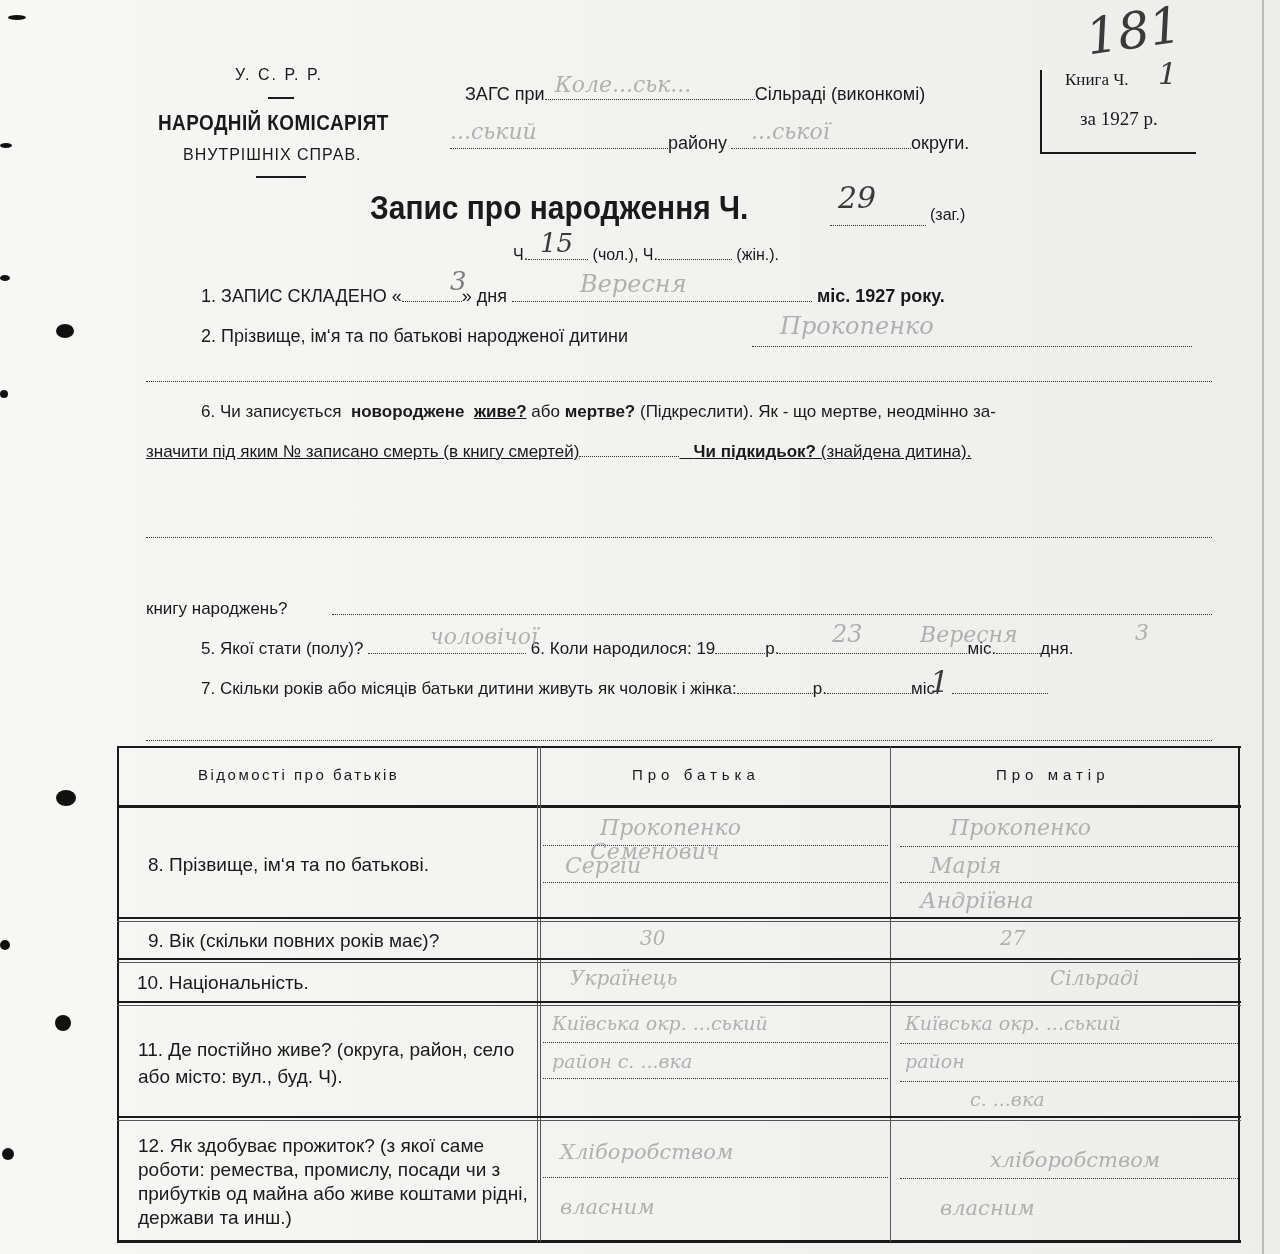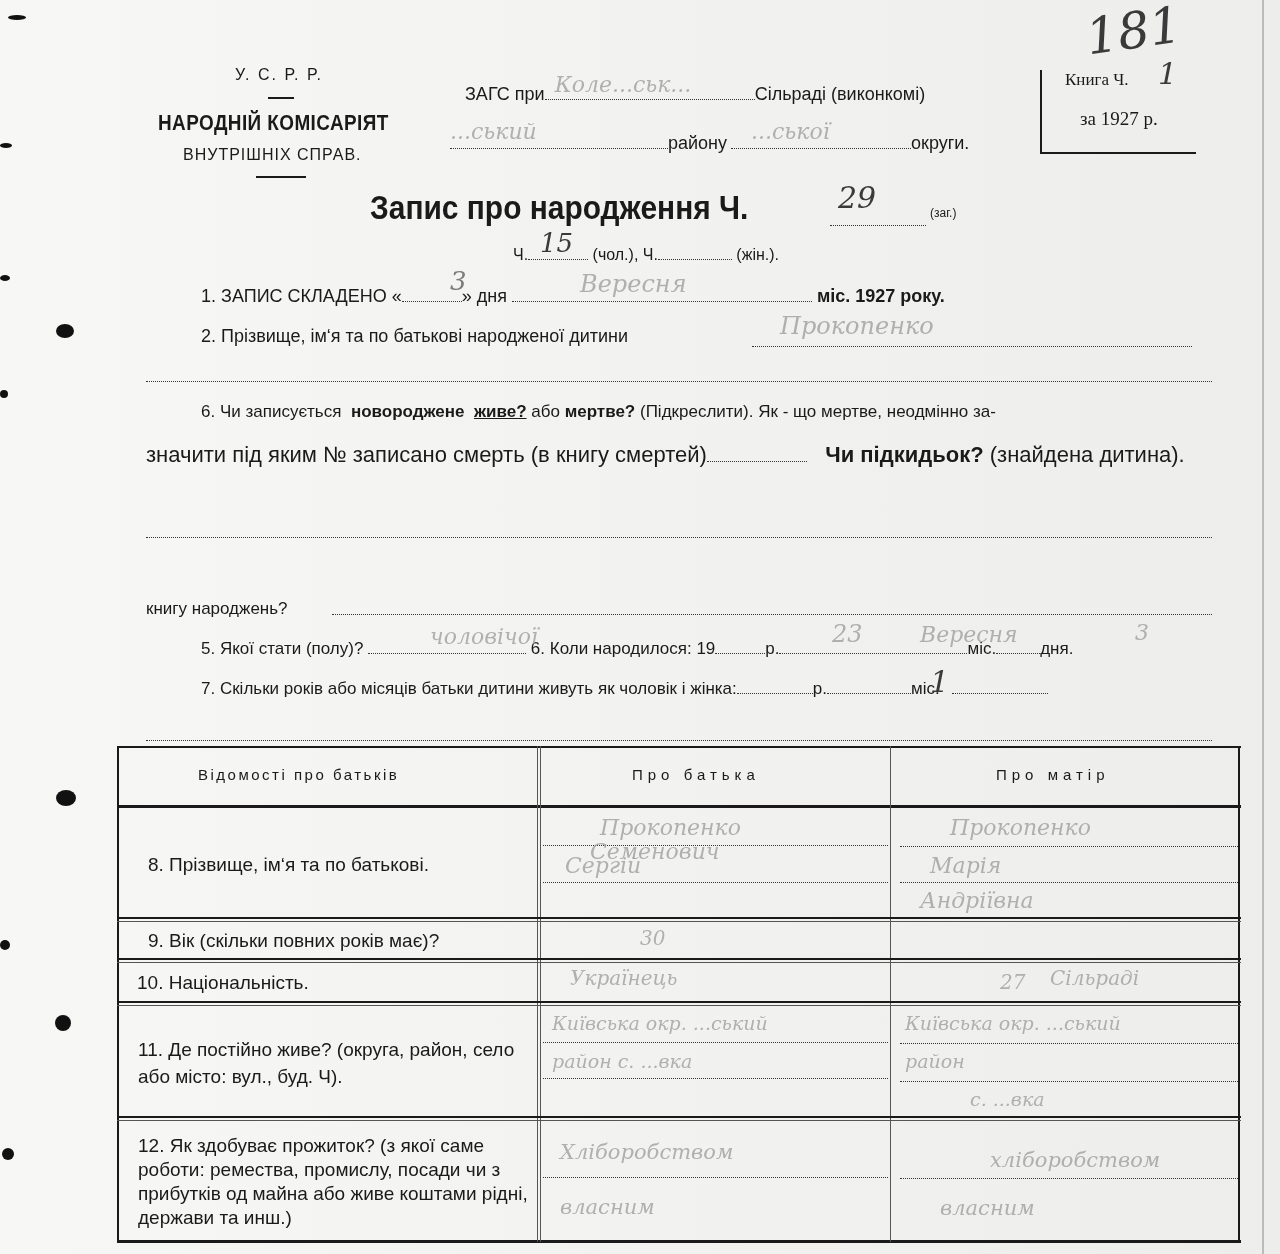--- a/index.html
+++ b/index.html
@@ -58,21 +58,21 @@
   <div class="rule" style="left:1040px;top:152px;width:156px;height:2px;"></div>
   <div class="abs serif" style="left:1065px;top:70px;font-size:17px;">Книга Ч.</div>
   <div class="abs hand-dark" style="left:1158px;top:56px;font-size:30px;">1</div>
   <div class="abs serif" style="left:1080px;top:108px;font-size:19px;">за 1927 р.</div>
 
   <div class="abs" style="left:370px;top:188px;">
     <span style="font-size:34px;font-weight:bold;font-family:'Liberation Sans',sans-serif;display:inline-block;transform:scaleX(.88);transform-origin:left;">Запис про народження Ч.</span>
   </div>
   <span class="dots abs" style="left:830px;top:224px;width:96px;"></span>
   <div class="abs hand-dark" style="left:838px;top:180px;font-size:30px;">29</div>
-  <div class="abs" style="left:930px;top:206px;font-size:12px;">(заг.)</div>
+  <div class="abs" style="left:930px;top:206px;font-size:16px;">(заг.)</div>
 
   <div class="abs" style="left:513px;top:246px;font-size:16px;">
     <span>Ч.</span><span class="dots" style="width:60px;"></span>
     <span>(чол.), Ч.</span><span class="dots" style="width:74px;"></span>
     <span>(жін.).</span>
   </div>
   <div class="abs hand-dark" style="left:540px;top:228px;font-size:26px;">15</div>
 
   <div class="abs" style="left:201px;top:286px;font-size:18px;">
     <span>1. ЗАПИС СКЛАДЕНО «</span><span class="dots" style="width:60px;"></span><span>» дня</span> <span class="dots" style="width:300px;"></span> <span style="font-weight:bold;">міс. 1927 року.</span>
@@ -88,21 +88,21 @@
   <div class="hdot" style="left:146px;top:381px;width:1066px;"></div>
 
   <div class="abs" style="left:201px;top:402px;font-size:17px;">
     <span>6. Чи записується</span>&nbsp;
     <span class="b">новороджене</span>&nbsp;
     <span class="b" style="text-decoration:underline;">живе?</span>
     <span>або</span>
     <span class="b">мертве?</span>
     <span>(Підкреслити). Як - що мертве, неодмінно за-</span>
   </div>
-  <div class="abs" style="left:146px;top:442px;font-size:22px;">
+  <div class="abs" style="left:146px;top:442px;font-size:17px;text-decoration:underline;">
     <span>значити під яким № записано смерть (в книгу смертей)</span><span class="dots" style="width:100px;"></span>&nbsp;&nbsp;
     <span class="b">Чи підкидьок?</span>
     <span>(знайдена дитина).</span>
   </div>
   <div class="hdot" style="left:146px;top:537px;width:1066px;"></div>
 
   <div class="abs" style="left:146px;top:599px;font-size:17px;">
     <span>книгу народжень?</span>
   </div>
   <div class="hdot" style="left:332px;top:614px;width:880px;"></div>
@@ -152,21 +152,21 @@
     <div class="hdot" style="left:900px;top:882px;width:338px;"></div>
     <div class="abs hand" style="left:600px;top:815px;font-size:22px;">Прокопенко</div>
     <div class="abs hand" style="left:565px;top:853px;font-size:22px;">Сергій</div>
     <div class="abs hand" style="left:590px;top:839px;font-size:22px;">Семенович</div>
     <div class="abs hand" style="left:950px;top:815px;font-size:22px;">Прокопенко</div>
     <div class="abs hand" style="left:930px;top:853px;font-size:22px;">Марія</div>
     <div class="abs hand" style="left:920px;top:888px;font-size:22px;">Андріївна</div>
 
     <div class="cell-label abs" style="left:148px;top:928px;">9. Вік (скільки повних років має)?</div>
     <div class="abs hand" style="left:640px;top:926px;font-size:20px;">30</div>
-    <div class="abs hand" style="left:1000px;top:926px;font-size:20px;margin-top:44px;">27</div>
+    <div class="abs hand" style="left:1000px;top:926px;font-size:20px;">27</div>
 
     <div class="cell-label abs" style="left:137px;top:970px;">10. Національність.</div>
     <div class="abs hand" style="left:570px;top:966px;font-size:20px;">Українець</div>
     <div class="abs hand" style="left:1050px;top:966px;font-size:20px;">Сільраді</div>
 
     <div class="cell-label abs serif" style="left:138px;top:1036px;white-space:normal;width:395px;font-size:19px;line-height:27px;padding-left:0;">
       <span style="display:block;text-indent:0;">11. Де постійно живе? (округа, район, село або місто: вул., буд. Ч).</span>
     </div>
     <div class="hdot" style="left:543px;top:1042px;width:345px;"></div>
     <div class="hdot" style="left:543px;top:1078px;width:345px;"></div>

